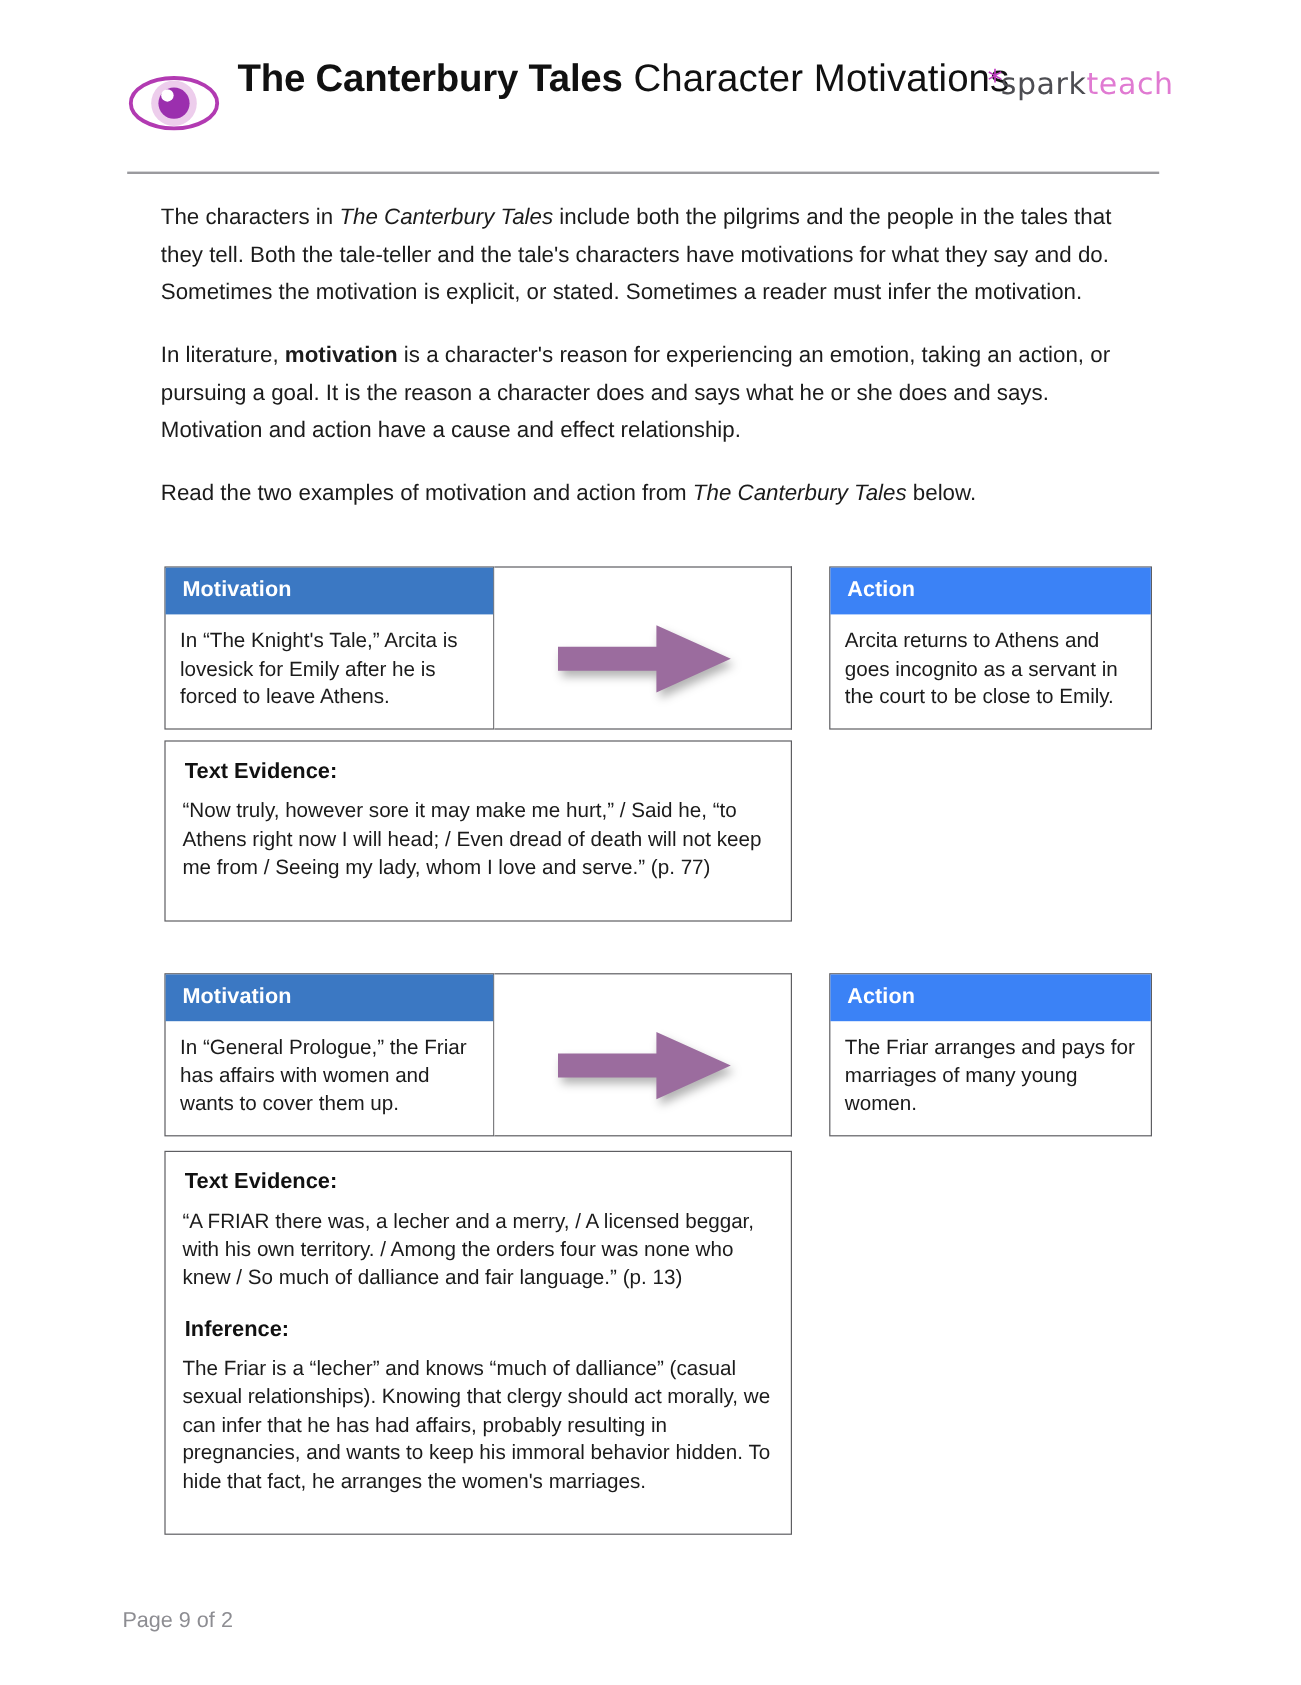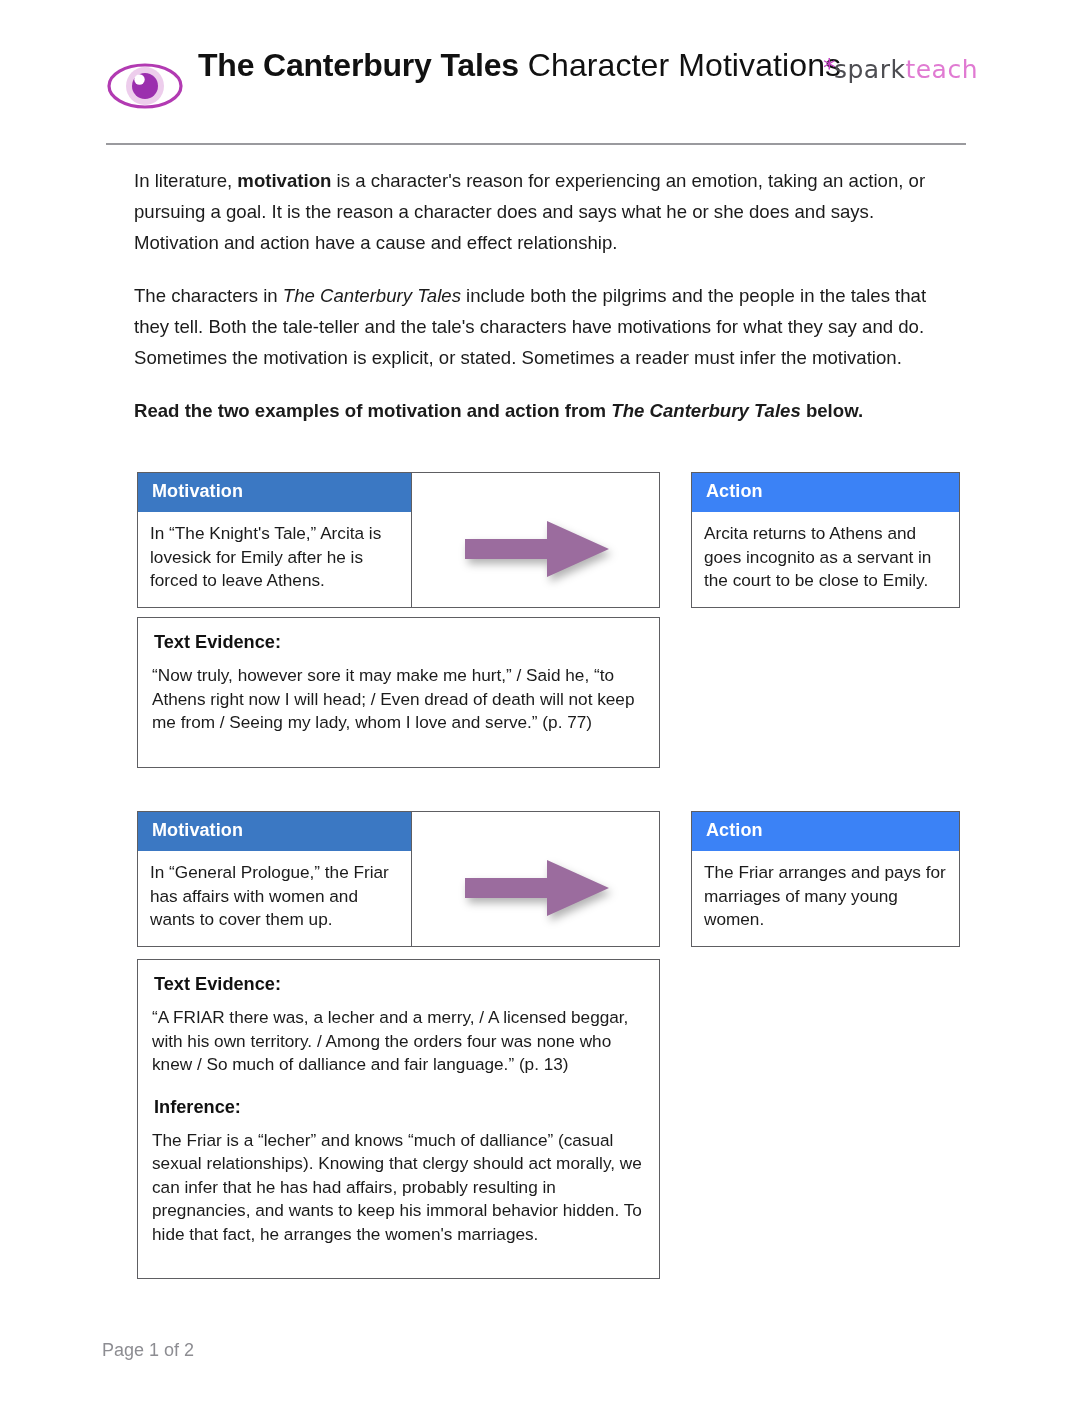--- a/index.html
+++ b/index.html
@@ -97,21 +97,21 @@
     left: 134px;
     top: 165px;
     width: 818px;
   }
   .prose p {
     margin: 0 0 22px 0;
     font-size: 18.6px;
     line-height: 31px;
     color: #1b1b1b;
   }
-  .prose p:last-child { margin-bottom: 0; font-weight: bold; }
+  .prose p:last-child { margin-bottom: 0; }
   .prose b { font-weight: 700; }
   .prose i { font-style: italic; }
 
   
   .flow {
     position: absolute;
     left: 137px;
   }
   .flow-1 { top: 472px; }
   .flow-2 { top: 811px; }
@@ -251,22 +251,22 @@
     <div class="header-texts">
       <h1 class="doc-title"><span class="t-bold">The Canterbury Tales</span><span class="t-light"> Character Motivations</span></h1>
     </div>
 
     <div class="brand"><span class="star">*</span><span class="b-spark">spark</span><span class="b-teach">teach</span></div>
   </div>
 
   <div class="rule"></div>
 
   <div class="prose">
+    <p><span>The characters in </span><i>The Canterbury Tales</i><span> include both the pilgrims and the people in the tales that they tell. Both the tale-teller and the tale's characters have motivations for what they say and do. Sometimes the motivation is explicit, or stated. Sometimes a reader must infer the motivation.</span></p>
     <p><span>In literature, </span><b>motivation</b><span> is a character's reason for experiencing an emotion, taking an action, or pursuing a goal. It is the reason a character does and says what he or she does and says. Motivation and action have a cause and effect relationship.</span></p>
-    <p><span>The characters in </span><i>The Canterbury Tales</i><span> include both the pilgrims and the people in the tales that they tell. Both the tale-teller and the tale's characters have motivations for what they say and do. Sometimes the motivation is explicit, or stated. Sometimes a reader must infer the motivation.</span></p>
     <p><span>Read the two examples of motivation and action from </span><i>The Canterbury Tales</i><span> below.</span></p>
   </div>
 
   <div class="flow flow-1">
 
     <div class="mot-box">
       <div class="cap cap-mot">Motivation</div>
       <div class="cell-body">In “The Knight's Tale,” Arcita is lovesick for Emily after he is forced to leave Athens.</div>
     </div>
 
@@ -311,16 +311,16 @@
 
     <div class="ev-box ev-2">
       <div class="ev-label">Text Evidence:</div>
       <p class="ev-text">“A FRIAR there was, a lecher and a merry, / A licensed beggar, with his own territory. / Among the orders four was none who knew / So much of dalliance and fair language.” (p. 13)</p>
       <div class="ev-label second">Inference:</div>
       <p class="ev-text">The Friar is a “lecher” and knows “much of dalliance” (casual sexual relationships). Knowing that clergy should act morally, we can infer that he has had affairs, probably resulting in pregnancies, and wants to keep his immoral behavior hidden. To hide that fact, he arranges the women's marriages.</p>
     </div>
   </div>
 
   <div class="footer">
-    <div class="foot-left">Page 1 of 2</div>
+    <div class="foot-left">Page 9 of 2</div>
   </div>
 
 </div>
 
 </body></html>

